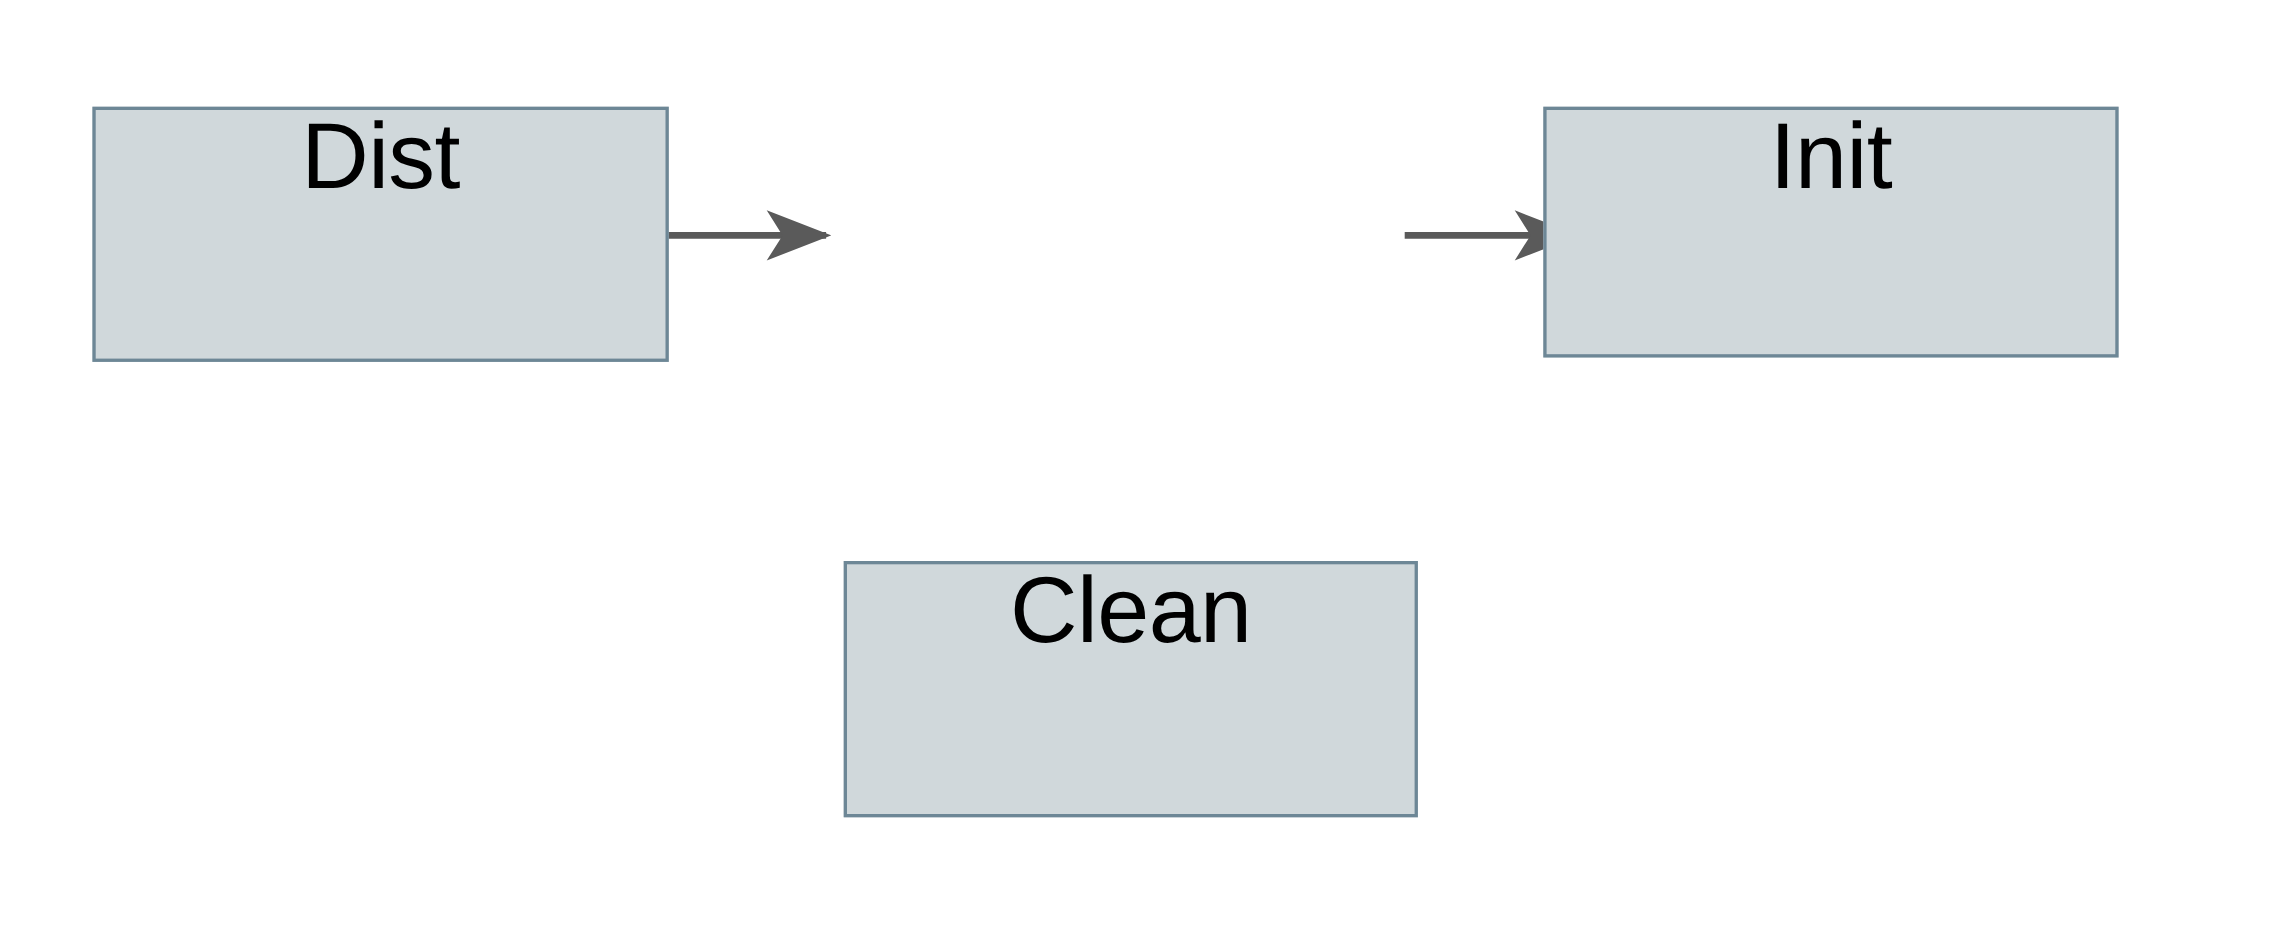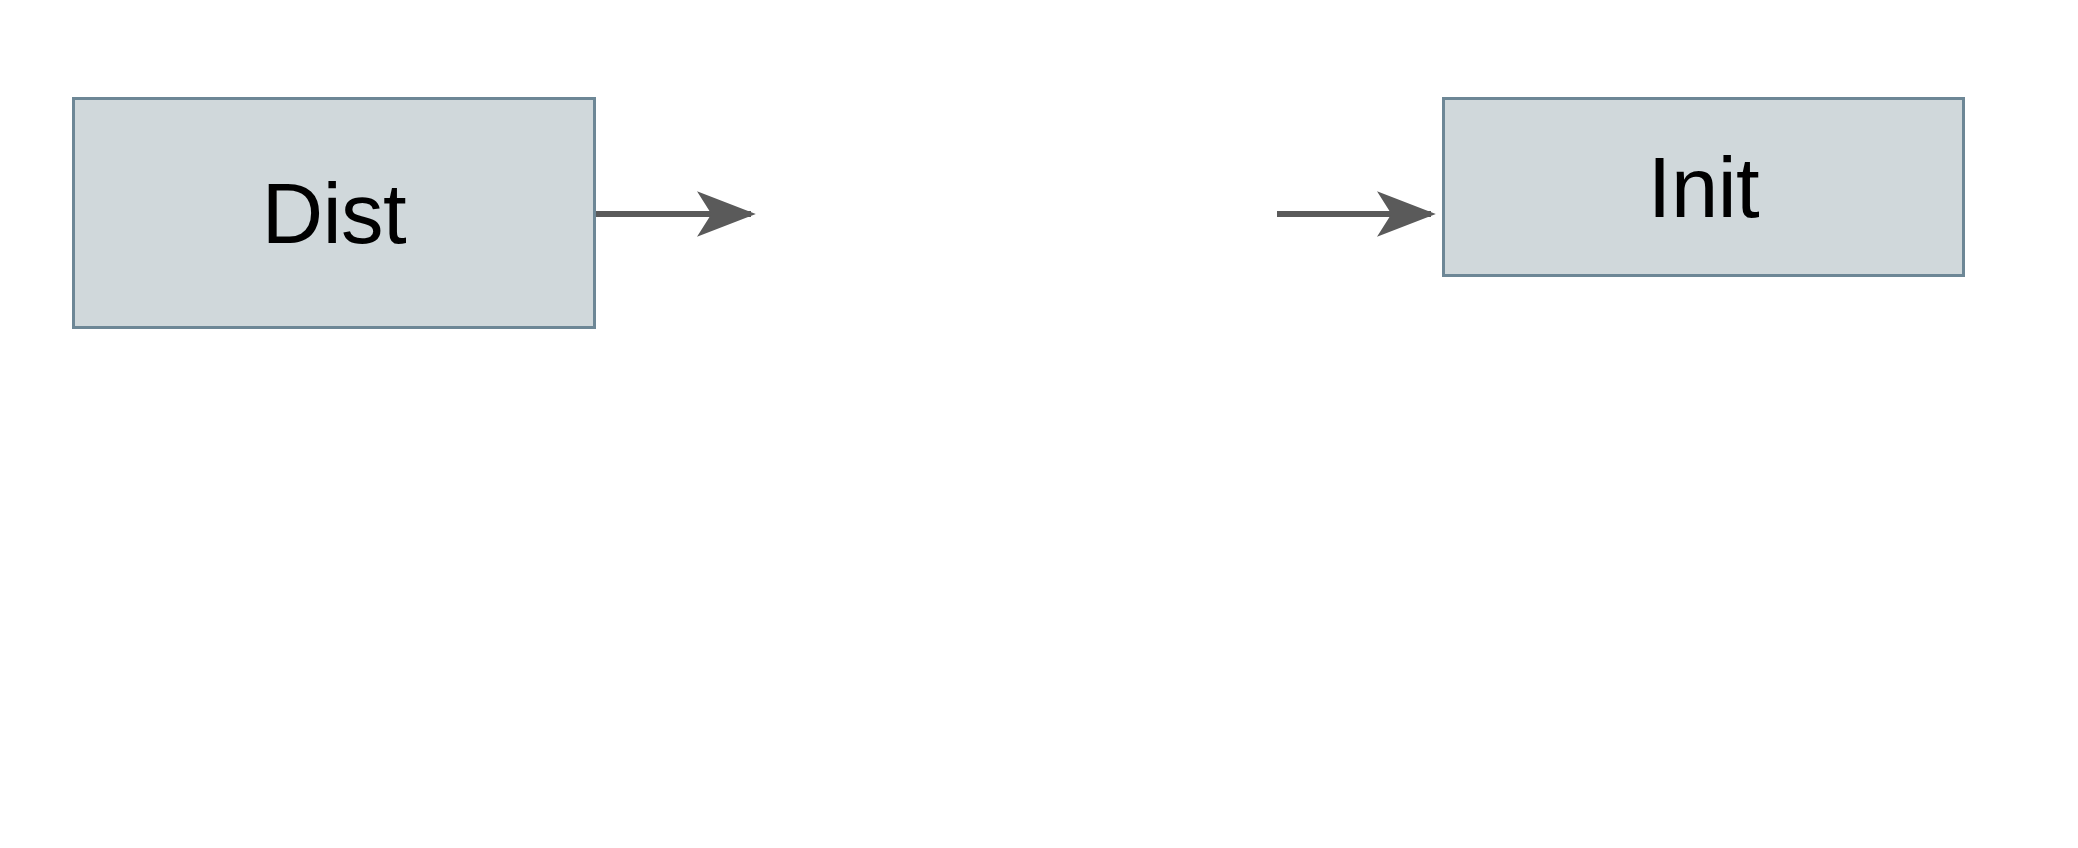--- a/index.html
+++ b/index.html
@@ -17,22 +17,22 @@
     height: 848px;
     background: #ffffff;
     overflow: hidden;
   }
   .node {
     position: absolute;
     box-sizing: border-box;
     background: #d0d8db;
     border: 3px solid #6d8796;
     display: flex;
-    align-items: center;
     justify-content: center;
+    margin-left: 12px;
   }
   .node-label {
     font-family: "Liberation Sans", sans-serif;
     font-size: 85px;
     font-weight: 400;
     color: #000000;
     line-height: 1;
     letter-spacing: -0.5px;
     white-space: nowrap;
     user-select: none;
@@ -66,18 +66,21 @@
     <g class="edge-hit">
       <line x1="1277" y1="214" x2="1431" y2="214" stroke="#5a5a5a" stroke-width="6" marker-end="url(#arrowhead)"></line>
     </g>
   </svg>
 
   <div class="node" id="node-dist" style="left:72px; top:97px; width:524px; height:232px;">
     <span class="node-label">Dist</span>
   </div>
 
 
-  <div class="node" id="node-init" style="left:1442px; top:97px; width:523px; height:180px;">
+  <div class="node" id="node-init" style="left:1391px; top:97px; width:523px; height:228px;">
     <span class="node-label">Init</span>
   </div>
 
+  <div class="node" id="node-clean" style="left:755px; top:510px; width:522px; height:233px;">
+    <span class="node-label">Clean</span>
+  </div>
 
 </div>
 
 </body></html>

